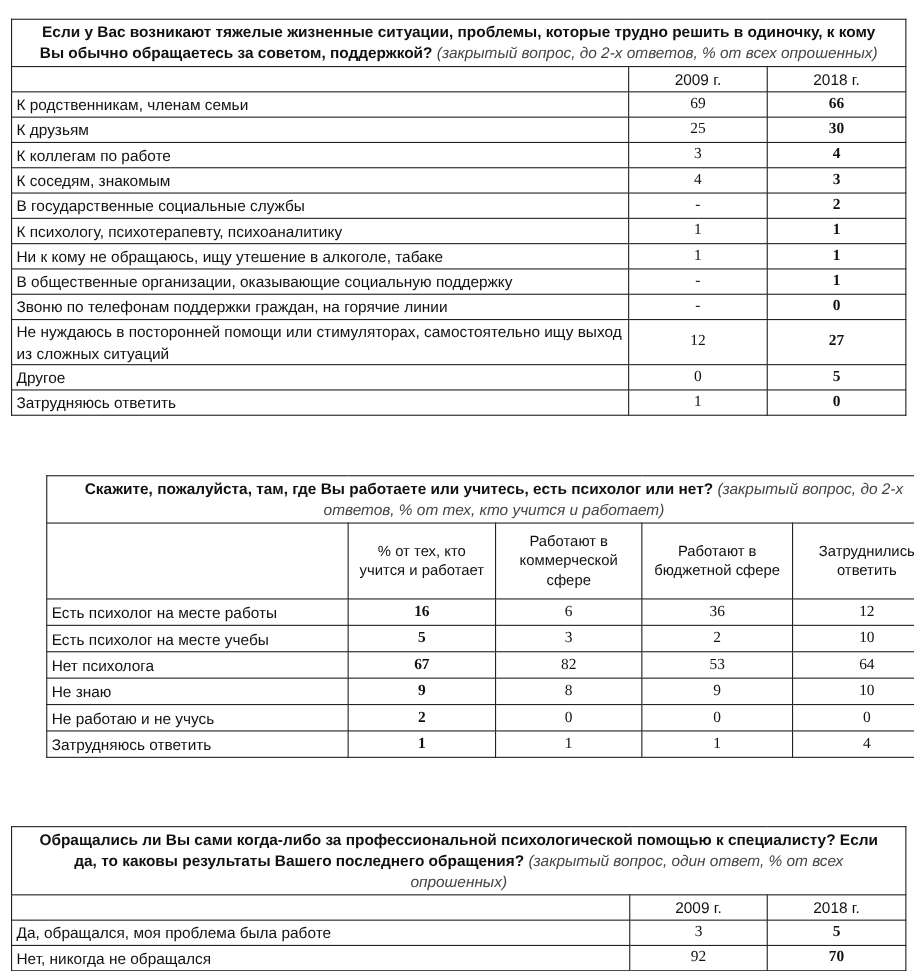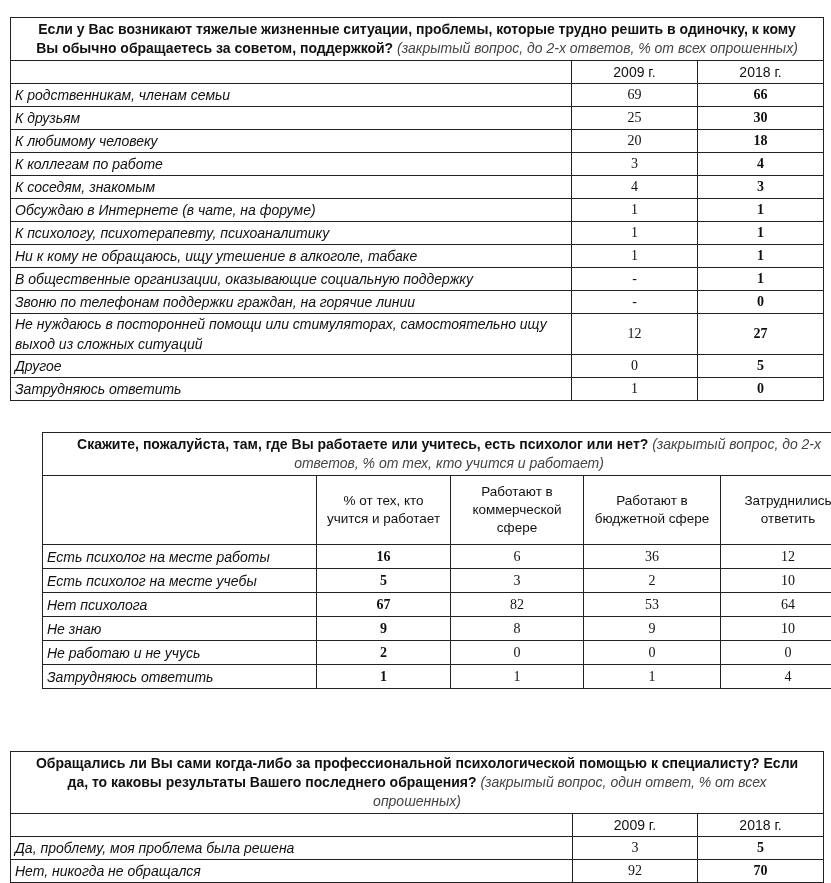--- a/index.html
+++ b/index.html
@@ -1,21 +1,21 @@
 <!DOCTYPE html>
 <html><head>
 <meta charset="utf-8">
 <style>
   html, body { margin: 0; padding: 0; background: #ffffff; }
   body { width: 831px; height: 883px; position: relative; font-family: "Liberation Sans", sans-serif; color: #111; }
   table { border-collapse: collapse; position: absolute; left: 10px; width: 813px; table-layout: fixed; }
   td, th { border: 1px solid #222; padding: 0 4px; font-size: 14px; line-height: 18px; }
   .qhead { text-align: center; font-weight: bold; padding: 2px 17px; line-height: 19px; }
   .qhead .note { font-weight: normal; font-style: italic; color: #444; }
-  .lbl { font-style: italic; text-align: left; }
+  .lbl { text-align: left; }
   .num { text-align: center; font-family: Liberation Serif, serif; }
   .b { font-weight: bold; }
   .colh { font-weight: normal; text-align: center; }
   #t1 { top: 17px; }
   #t1 tr.r td { height: 22px; }
   #t1 tr.tall td { height: 40px; }
   #t2 { top: 432px; margin-left: 32px; }
   #t2 tr.r td { height: 23px; }
   #t2 .colh { height: 68px; font-size: 13.5px; }
   #t3 { top: 751px; }
@@ -45,38 +45,33 @@
         <td class="lbl">К родственникам, членам семьи</td>
         <td class="num">69</td>
         <td class="num b">66</td>
       </tr>
   <tr class="r">
         <td class="lbl">К друзьям</td>
         <td class="num">25</td>
         <td class="num b">30</td>
       </tr>
   <tr class="r">
-        <td class="lbl">К любимому человеку</td>
-        <td class="num">20</td>
-        <td class="num b">18</td>
-      </tr>
-  <tr class="r">
         <td class="lbl">К коллегам по работе</td>
         <td class="num">3</td>
         <td class="num b">4</td>
       </tr>
   <tr class="r">
         <td class="lbl">К соседям, знакомым</td>
         <td class="num">4</td>
         <td class="num b">3</td>
       </tr>
   <tr class="r">
-        <td class="lbl">Обсуждаю в Интернете (в чате, на форуме)</td>
-        <td class="num">1</td>
-        <td class="num b">1</td>
+        <td class="lbl">В государственные социальные службы</td>
+        <td class="num">-</td>
+        <td class="num b">2</td>
       </tr>
   <tr class="r">
         <td class="lbl">К психологу, психотерапевту, психоаналитику</td>
         <td class="num">1</td>
         <td class="num b">1</td>
       </tr>
   <tr class="r">
         <td class="lbl">Ни к кому не обращаюсь, ищу утешение в алкоголе, табаке</td>
         <td class="num">1</td>
         <td class="num b">1</td>
@@ -186,21 +181,21 @@
     <td colspan="3" class="qhead">
       <span>Обращались ли Вы сами когда-либо за профессиональной психологической помощью к специалисту? Если да, то каковы результаты Вашего последнего обращения?</span><span class="note"> (закрытый вопрос, один ответ, % от всех опрошенных)</span>
     </td>
   </tr>
   <tr class="r">
     <td></td>
     <td class="colh">2009 г.</td>
     <td class="colh">2018 г.</td>
   </tr>
   <tr class="r">
-        <td class="lbl">Да, проблему, моя проблема была решена</td>
+        <td class="lbl">Да, обращался, моя проблема была работе</td>
         <td class="num">3</td>
         <td class="num b">5</td>
       </tr>
   <tr class="r">
         <td class="lbl">Нет, никогда не обращался</td>
         <td class="num">92</td>
         <td class="num b">70</td>
       </tr>
   <tr class="r">
         <td class="lbl">Затрудняюсь ответить</td>

